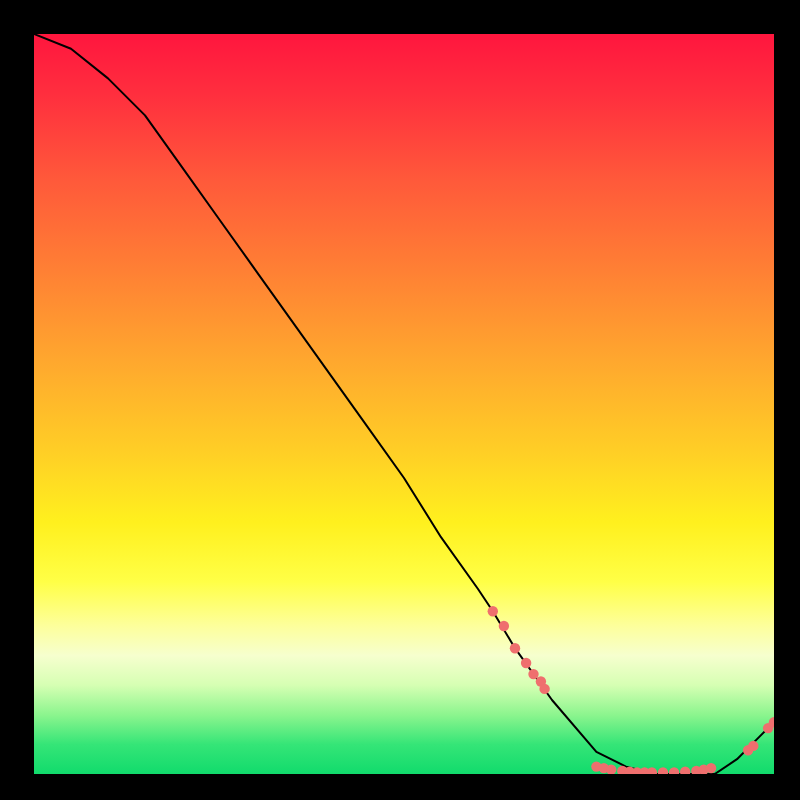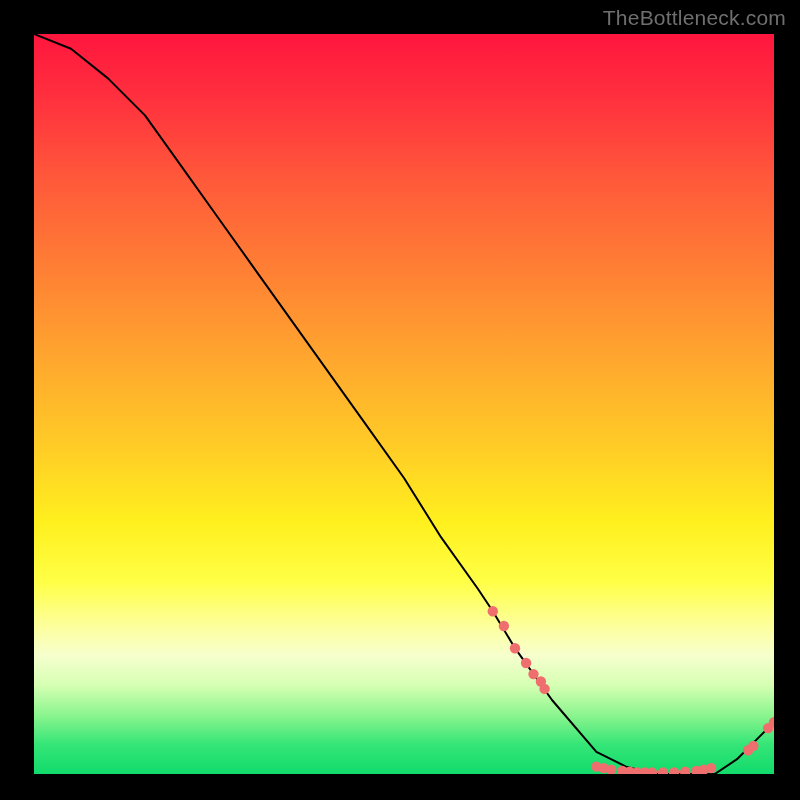--- a/index.html
+++ b/index.html
@@ -68,21 +68,20 @@
   }
   .dot {
     fill: #ef6f6e;
     stroke: none;
   }
 </style>
 </head>
 <body>
 
 <div class="stage">
-  <div class="watermark">TheBottleneck.com</div>
 
   <div class="plot">
     <svg viewBox="0 0 740 740" preserveAspectRatio="none">
       <path id="curve-path" class="curve" d="M0.0 0.0 L37.0 14.8 L74.0 44.4 L111.0 81.4 L148.0 133.2 L185.0 185.0 L222.0 236.8 L259.0 288.6 L296.0 340.4 L333.0 392.2 L370.0 444.0 L407.0 503.2 L444.0 555.0 L458.8 577.2 L481.0 614.2 L518.0 666.0 L562.4 717.8 L592.0 732.6 L621.6 740.0 L651.2 740.0 L680.8 740.0 L703.0 725.2 L717.8 710.4 L740.0 688.2"></path>
       <g id="dots-group">
           <circle class="dot" cx="458.8" cy="577.2" r="5.2"></circle>
           <circle class="dot" cx="469.9" cy="592.0" r="5.2"></circle>
           <circle class="dot" cx="481.0" cy="614.2" r="5.2"></circle>
           <circle class="dot" cx="492.1" cy="629.0" r="5.2"></circle>
           <circle class="dot" cx="499.5" cy="640.1" r="5.2"></circle>

